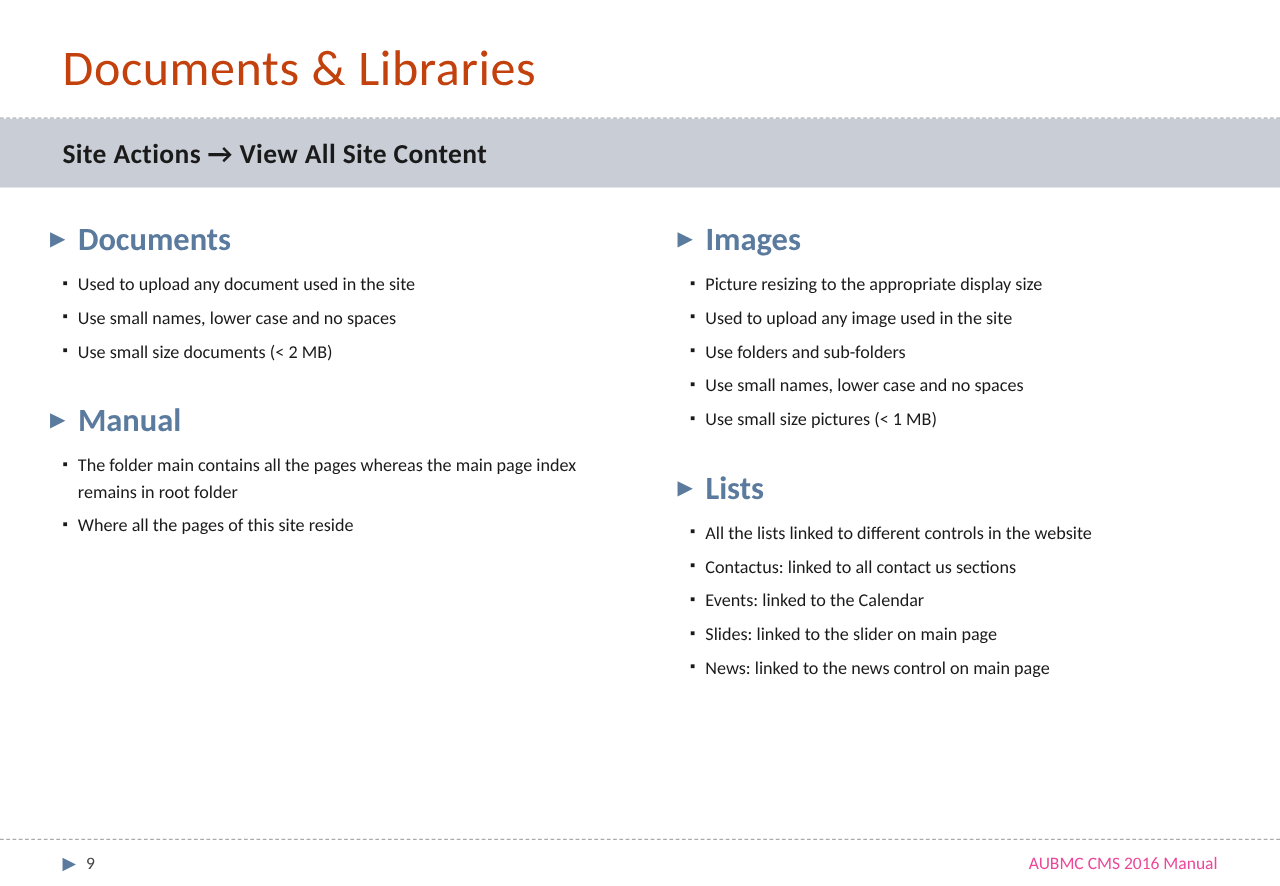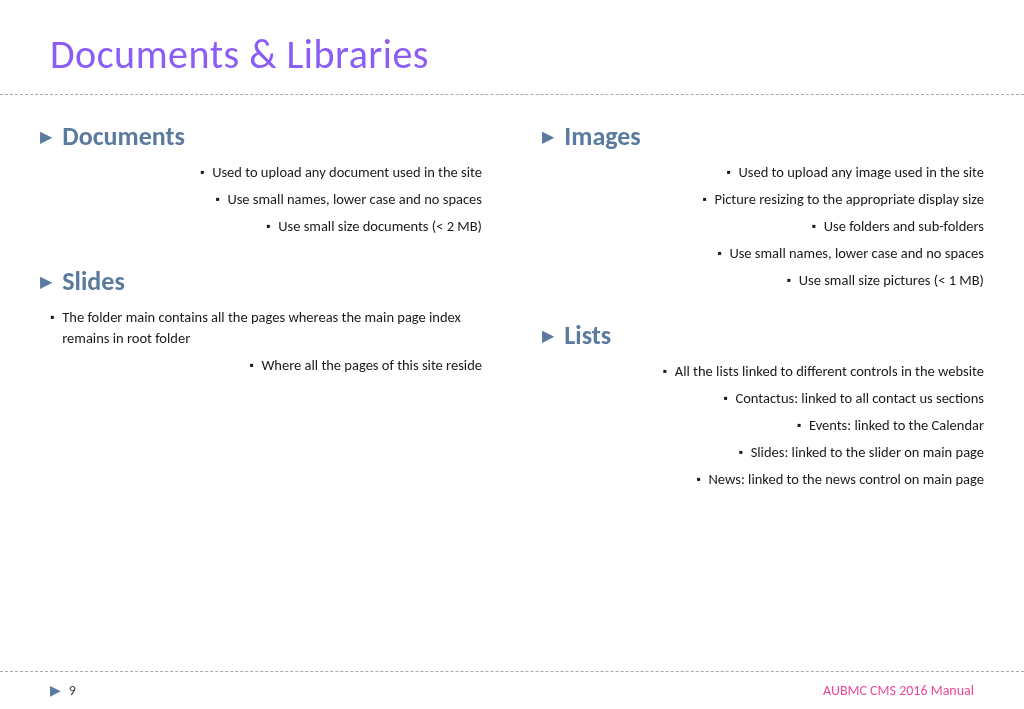--- a/index.html
+++ b/index.html
@@ -24,21 +24,21 @@
 
     
     .title-area {
       padding: 30px 50px 15px 50px;
       border-bottom: 1px dashed #aaa;
     }
 
     .slide-title {
       font-size: 40px;
       font-weight: 300;
-      color: #8b5cf6;
+      color: #c2410c;
       letter-spacing: 0.5px;
     }
 
     
     .banner {
       background: #c8cdd6;
       padding: 14px 50px;
       margin: 0;
     }
 
@@ -97,21 +97,20 @@
     }
 
     .bullet-list li {
       display: flex;
       align-items: flex-start;
       gap: 8px;
       font-size: 14.5px;
       color: #1a1a1a;
       margin-bottom: 6px;
       line-height: 1.45;
-      justify-content: flex-end;
     }
 
     .bullet-list li::before {
       content: '▪';
       color: #1a1a1a;
       font-size: 12px;
       margin-top: 2px;
       flex-shrink: 0;
     }
 
@@ -148,20 +147,23 @@
   </style>
 </head>
 <body>
 
 <div class="slide">
 
   <div class="title-area">
     <h1 class="slide-title">Documents &amp; Libraries</h1>
   </div>
 
+  <div class="banner">
+    <span class="banner-text">Site Actions → View All Site Content</span>
+  </div>
 
   <div class="content-area">
 
     <div class="col-left">
 
       <div class="section-heading">
         <span class="section-arrow">▶</span>
         <span class="section-title">Documents</span>
       </div>
       <ul class="bullet-list">
@@ -171,45 +173,45 @@
         <li>
             <span>Use small names, lower case and no spaces</span>
           </li>
         <li>
             <span>Use small size documents (&lt; 2 MB)</span>
           </li>
       </ul>
 
       <div class="section-heading section-gap">
         <span class="section-arrow">▶</span>
-        <span class="section-title">Slides</span>
+        <span class="section-title">Manual</span>
       </div>
       <ul class="bullet-list">
         <li>
             <span>The folder main contains all the pages whereas the main page index remains in root folder</span>
           </li>
         <li>
             <span>Where all the pages of this site reside</span>
           </li>
       </ul>
 
     </div>
 
     <div class="col-right">
 
       <div class="section-heading">
         <span class="section-arrow">▶</span>
         <span class="section-title">Images</span>
       </div>
       <ul class="bullet-list">
         <li>
+            <span>Picture resizing to the appropriate display size</span>
+          </li>
+        <li>
             <span>Used to upload any image used in the site</span>
-          </li>
-        <li>
-            <span>Picture resizing to the appropriate display size</span>
           </li>
         <li>
             <span>Use folders and sub-folders</span>
           </li>
         <li>
             <span>Use small names, lower case and no spaces</span>
           </li>
         <li>
             <span>Use small size pictures (&lt; 1 MB)</span>
           </li>

